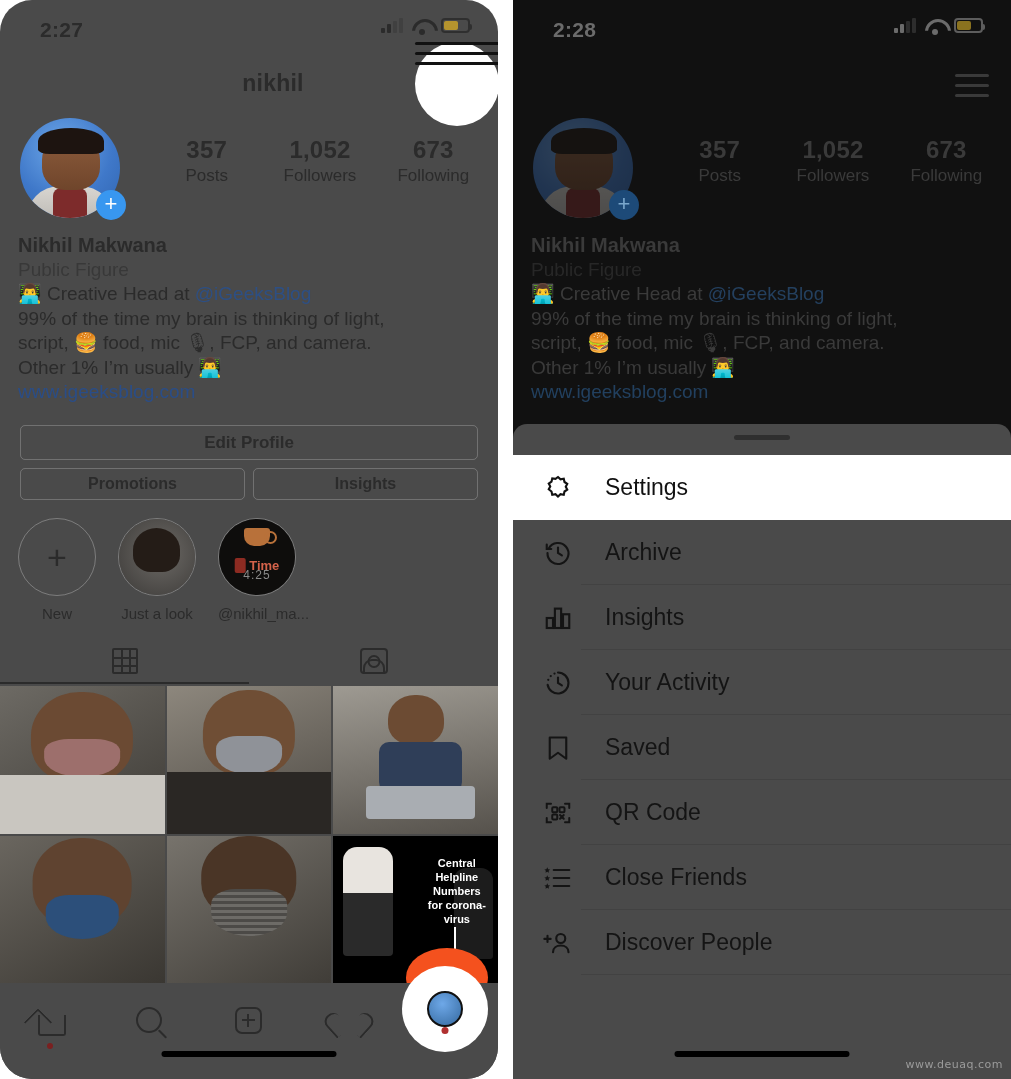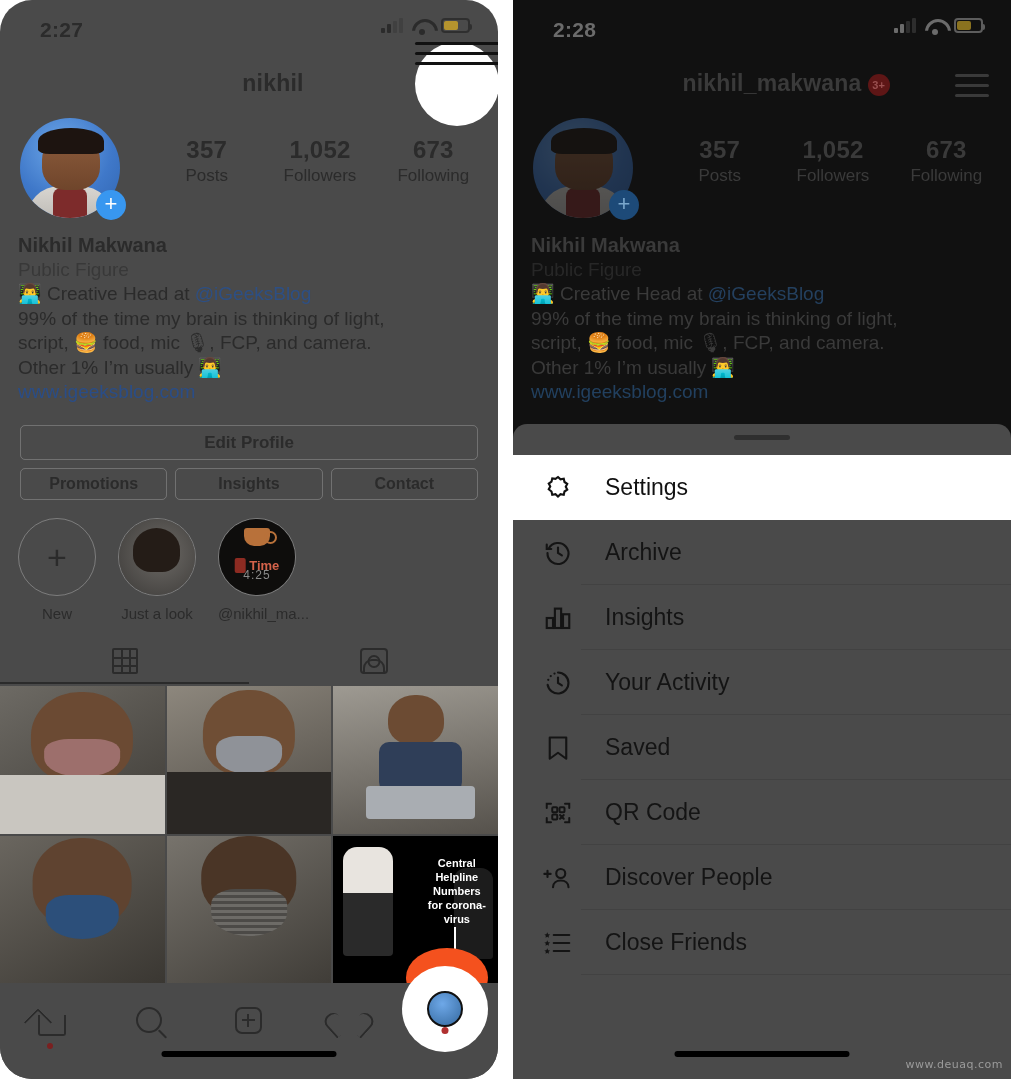--- a/index.html
+++ b/index.html
@@ -259,21 +259,20 @@
       <div class="line">99% of the time my brain is thinking of light,</div>
       <div class="line">script, 🍔 food, mic 🎙, FCP, and camera.</div>
       <div class="line">Other 1% I’m usually 👨‍💻</div>
       <a class="web" href="#">www.igeeksblog.com</a>
     </div>
 
     <div class="btn-primary">Edit Profile</div>
     <div class="btn-row">
       <div class="b">Promotions</div>
       <div class="b">Insights</div>
-      <div class="b">Contact</div>
     </div>
 
     <div class="highlights">
       <div class="hl">
         <div class="ring">
             <span class="plus">+</span>
           </div>
         <div class="cap">New</div>
       </div>
       <div class="hl">
@@ -398,23 +397,20 @@
             <i></i>
           </span>
         <span class="wifi"></span>
         <span class="batt">
             <span style="background:#a08322"></span>
           </span>
       </div>
     </div>
 
     <div class="ig-header" style="color:#3a3a3a">
-      <div class="ig-username">
-        <span>nikhil_makwana</span><span class="ig-badge" style="background:#5e1616;color:#9a5050">3+</span>
-      </div>
       <div class="hamburger">
           <i></i>
           <i></i>
           <i></i>
         </div>
     </div>
 
     <div class="profile-row" style="color:#3a3a3a">
       <div class="avatar" style="opacity:.34">
         <div class="av-body"></div>
@@ -520,42 +516,42 @@
               <path d="M13.6 13.6l3 3M16.6 13.6l-3 3"></path>
             </svg>
           </span>
           <span class="mi-label">QR Code</span>
           <span class="mi-sep"></span>
         </div>
 
         <div class="menu-item">
           <span class="mi-ico">
             <svg width="30" height="30" viewBox="0 0 24 24" fill="none" stroke="currentColor" stroke-width="1.7" stroke-linecap="round">
-              <circle cx="14.2" cy="8.4" r="3.6"></circle>
-              <path d="M8 19.4c0-3.4 2.8-5.4 6.2-5.4s6.2 2 6.2 5.4"></path>
-              <path d="M3.6 6.2v5M1.1 8.7h5"></path>
-            </svg>
-          </span>
-          <span class="mi-label">Discover People</span>
-          <span class="mi-sep"></span>
-        </div>
-
-        <div class="menu-item">
-          <span class="mi-ico">
-            <svg width="30" height="30" viewBox="0 0 24 24" fill="none" stroke="currentColor" stroke-width="1.7" stroke-linecap="round">
               <path d="M8.6 5.6H21M8.6 12H21M8.6 18.4H21"></path>
               <path d="M3.4 3.4l.7 1.5 1.6.2-1.2 1.1.3 1.6-1.4-.8-1.4.8.3-1.6L1.1 5.1l1.6-.2z" fill="currentColor" stroke="none"></path>
               <path d="M3.4 9.8l.7 1.5 1.6.2-1.2 1.1.3 1.6-1.4-.8-1.4.8.3-1.6-1.2-1.1 1.6-.2z" fill="currentColor" stroke="none"></path>
               <path d="M3.4 16.2l.7 1.5 1.6.2-1.2 1.1.3 1.6-1.4-.8-1.4.8.3-1.6-1.2-1.1 1.6-.2z" fill="currentColor" stroke="none"></path>
             </svg>
           </span>
           <span class="mi-label">Close Friends</span>
           <span class="mi-sep"></span>
         </div>
 
+        <div class="menu-item">
+          <span class="mi-ico">
+            <svg width="30" height="30" viewBox="0 0 24 24" fill="none" stroke="currentColor" stroke-width="1.7" stroke-linecap="round">
+              <circle cx="14.2" cy="8.4" r="3.6"></circle>
+              <path d="M8 19.4c0-3.4 2.8-5.4 6.2-5.4s6.2 2 6.2 5.4"></path>
+              <path d="M3.6 6.2v5M1.1 8.7h5"></path>
+            </svg>
+          </span>
+          <span class="mi-label">Discover People</span>
+          <span class="mi-sep"></span>
+        </div>
+
       </div>
       <div class="home-bar"></div>
     </div>
 
     <div class="watermark">www.deuaq.com</div>
   </div>
 
 </div>
 
 </body></html>

